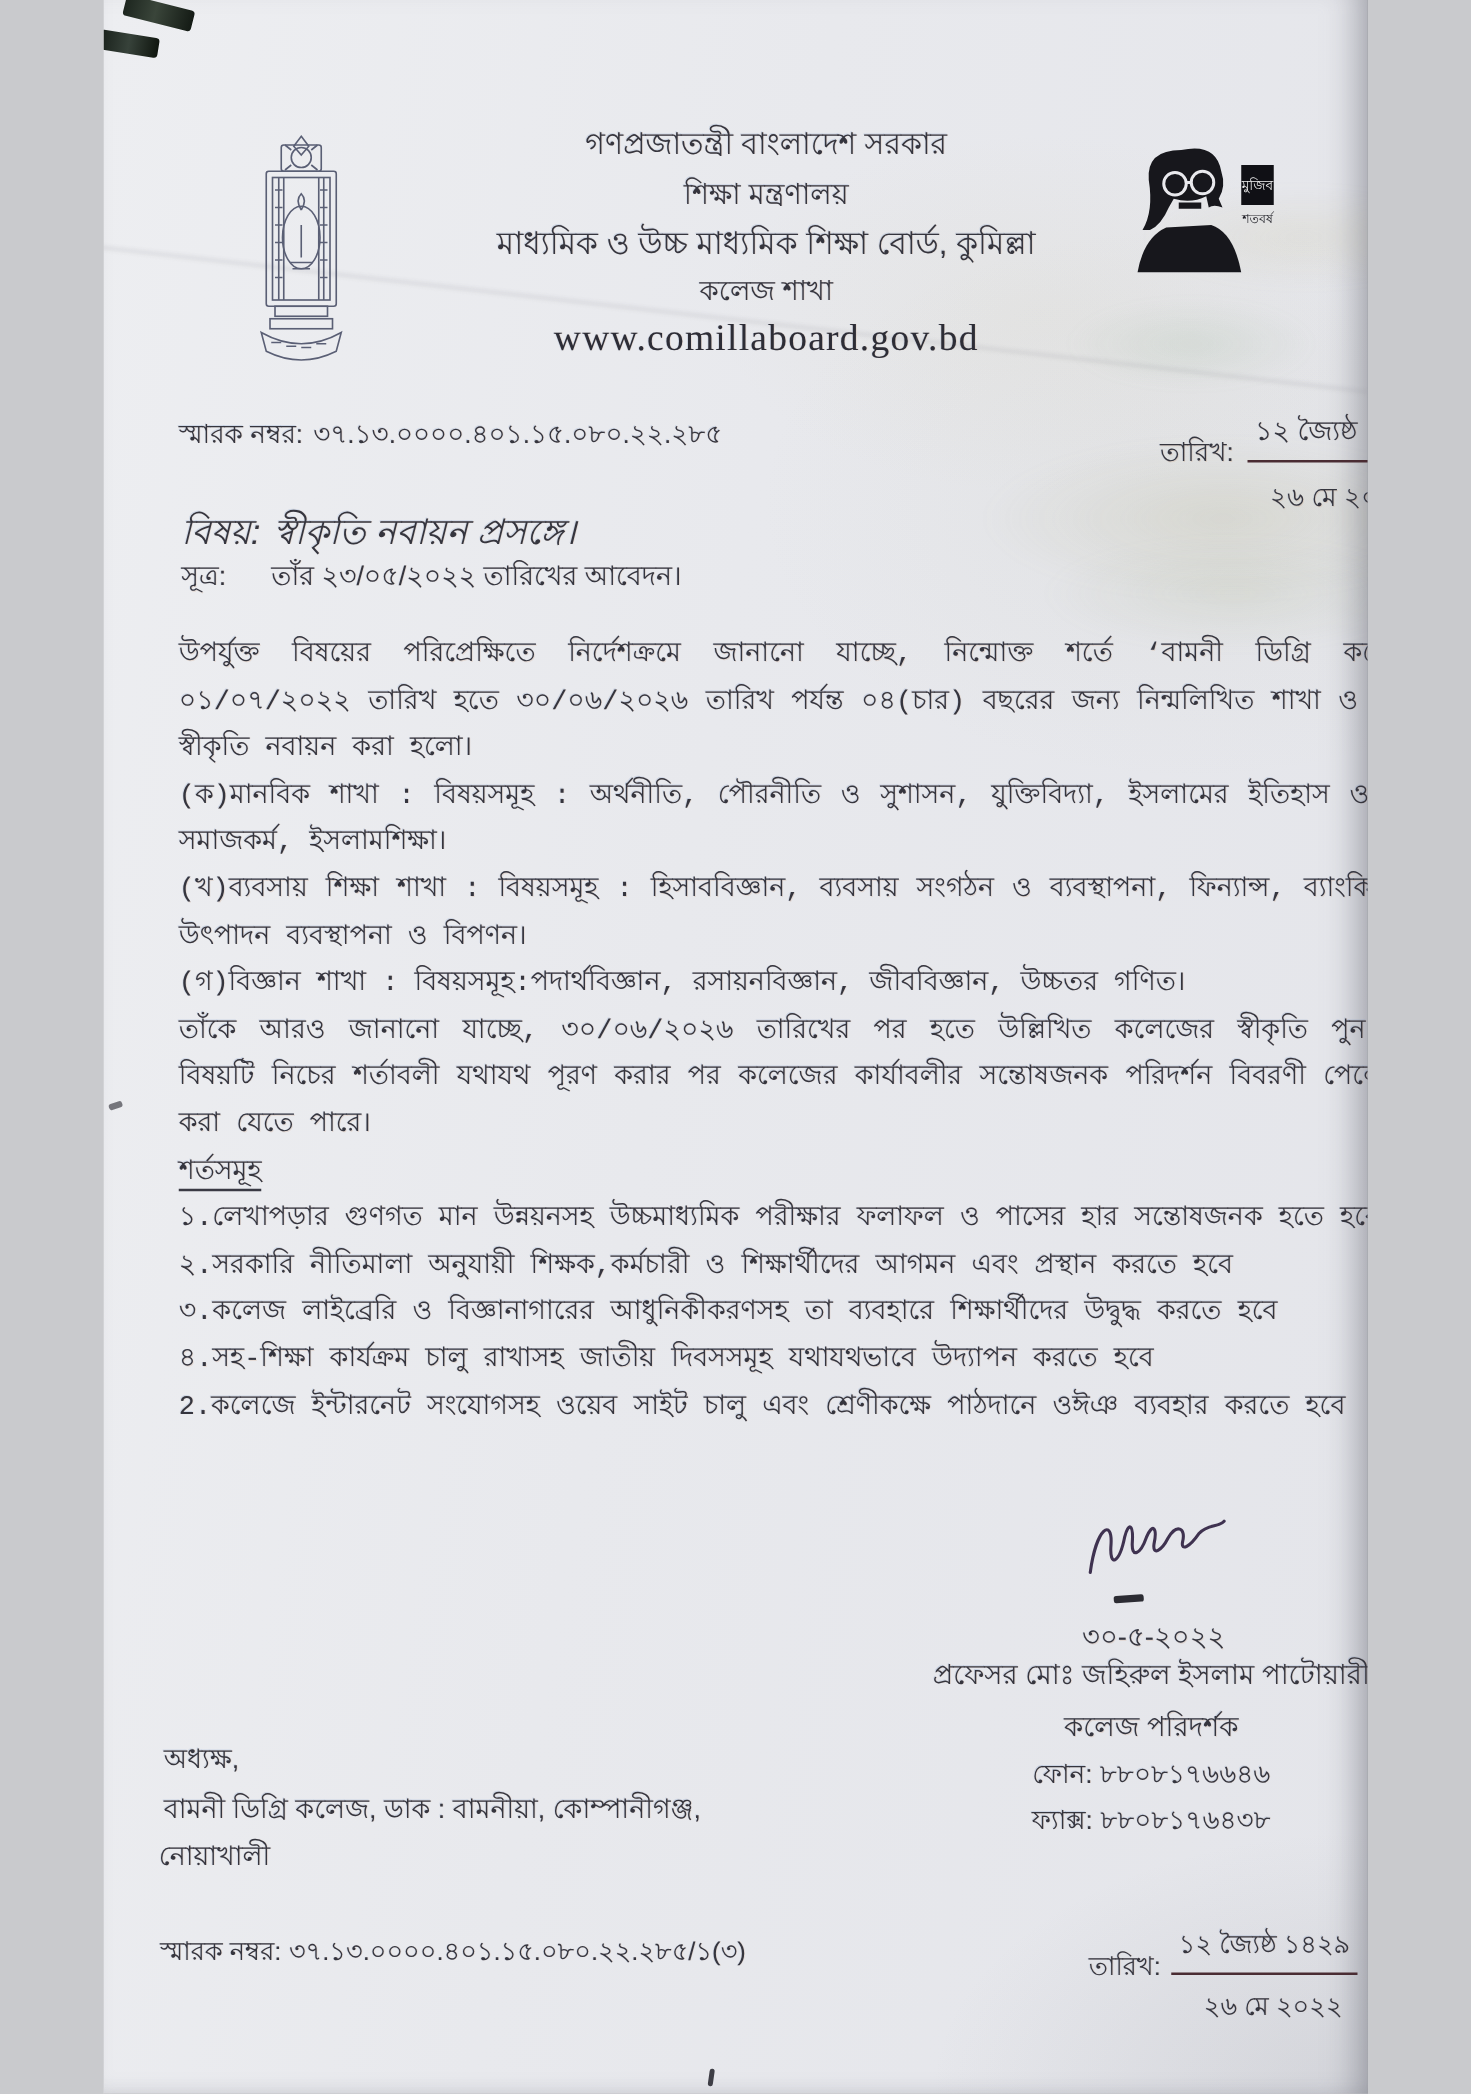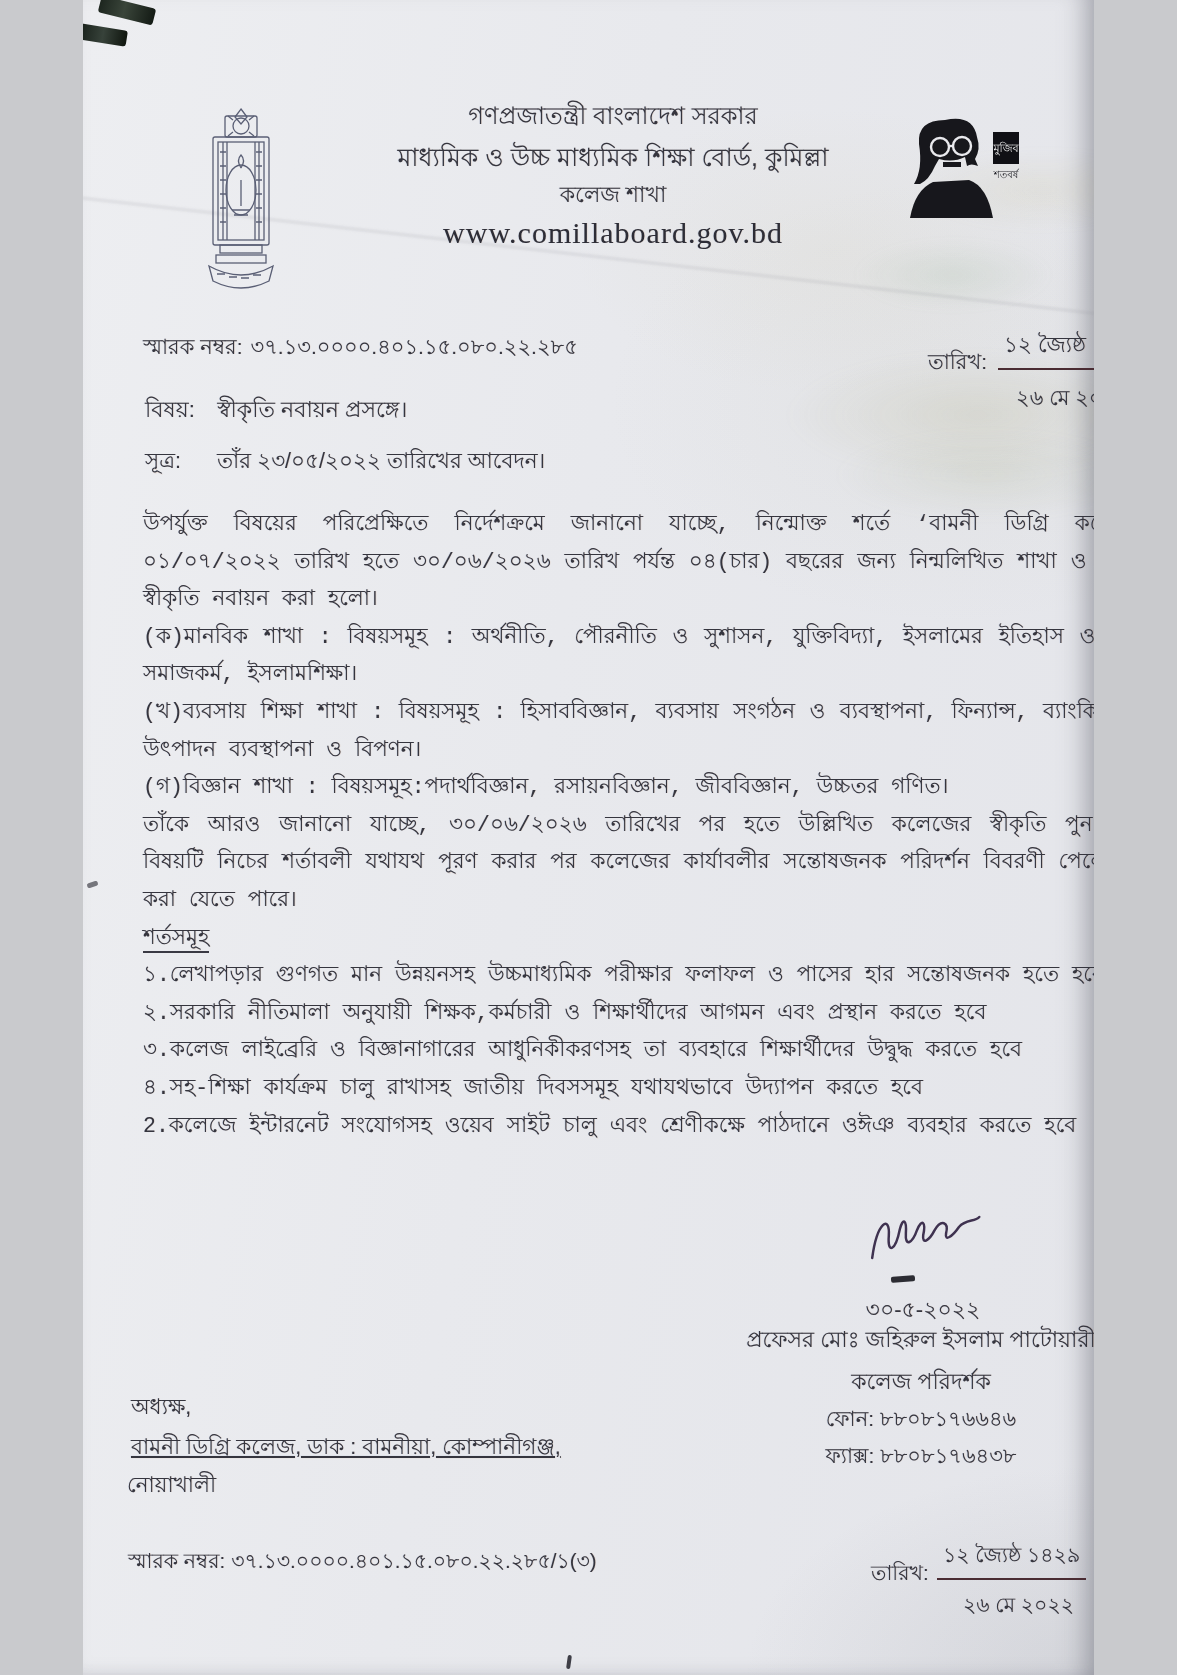--- a/index.html
+++ b/index.html
@@ -36,41 +36,41 @@
   .h-web{font-family:"Liberation Serif","DejaVu Serif",serif;font-size:30px;letter-spacing:1px;color:#2d2d36;}
 
   .memo-row{left:60px;top:331px;font-size:21px;}
   .memo-row .num{margin-left:8px;}
 
   .date-block-top{left:845px;top:326px;width:240px;font-size:21px;}
   .date-label{position:absolute;left:0;top:20px;}
   .date-bn{position:absolute;left:70px;top:2px;font-size:21.5px;padding:0 6px 4px 6px;border-bottom:2.5px solid #4a2c33;min-width:130px;text-align:center;}
   .date-en{position:absolute;left:88px;top:56px;}
 
-  .subject-row{left:62px;top:392px;font-size:22px;}
+  .subject-row{left:62px;top:404px;font-size:28px;font-style:italic;}
   .subject-row .lab{display:inline-block;width:66px;}
   .ref-row{left:62px;top:444px;font-size:21.5px;}
   .ref-row .lab{display:inline-block;width:66px;}
 
   .body-text{left:60px;top:506px;width:1058px;font-size:21.5px;line-height:37.6px;text-align:justify;}
   .body-text p{margin:0;font-family:Liberation Mono, monospace;}
   .cond-head span{border-bottom:2px solid #3a3a44;padding-bottom:1px;}
 
   
   .sig-svg{left:782px;top:1206px;width:124px;height:58px;transform:rotate(-4deg);}
   .sig-dash{left:808px;top:1276px;width:24px;height:6px;background:#2c2c33;border-radius:2px;transform:rotate(-4deg);}
   .sig-date{left:700px;top:1292px;width:280px;text-align:center;font-size:22px;}
   .sig-name{left:640px;top:1322px;width:396px;text-align:center;font-size:22px;}
   .sig-title{left:640px;top:1364px;width:396px;text-align:center;font-size:22px;}
   .sig-phone{left:640px;top:1403px;width:396px;text-align:center;font-size:21px;}
   .sig-fax{left:640px;top:1440px;width:396px;text-align:center;font-size:21px;}
 
   
   .addr1{left:48px;top:1390px;font-size:21.5px;}
-  .addr2{left:48px;top:1430px;font-size:21.5px;text-decoration:underline;}
+  .addr2{left:48px;top:1430px;font-size:21.5px;}
   .addr3{left:44px;top:1468px;font-size:21.5px;}
 
   
   .memo-row-bottom{left:45px;top:1546px;font-size:20.5px;}
   .memo-row-bottom .num{margin-left:6px;}
   .date-block-bottom{left:788px;top:1540px;width:240px;font-size:20.5px;}
   .date-block-bottom .date-label{top:18px;}
   .date-block-bottom .date-bn{left:66px;top:0;font-size:20.5px;min-width:125px;}
   .date-block-bottom .date-en{left:92px;top:50px;}
 
@@ -118,20 +118,21 @@
       <path d="M33 104 h18 M35 109 h14"></path>
       <rect x="21" y="139" width="42" height="8"></rect>
       <rect x="17" y="149" width="50" height="8"></rect>
       <path d="M10 160 q32 18 64 0 l-4 15 q-28 14 -56 0 z"></path>
       <path d="M18 168 h8 M30 171 h8 M42 172 h8 M54 169 h8"></path>
     </g>
   </svg>
 
   <div class="abs header">
     <div class="h-line1 scan">গণপ্রজাতন্ত্রী বাংলাদেশ সরকার</div>
+    <div class="h-line2 scan">শিক্ষা মন্ত্রণালয়</div>
     <div class="h-line3 scan">মাধ্যমিক ও উচ্চ মাধ্যমিক শিক্ষা বোর্ড, কুমিল্লা</div>
     <div class="h-line4 scan">কলেজ শাখা</div>
     <div class="h-web scan">www.comillaboard.gov.bd</div>
   </div>
 
   <svg class="abs" style="left:822px;top:112px;" width="118" height="106" viewBox="0 0 118 106">
     <path fill="#17171c" d="M14 32 Q12 8 40 8 Q68 2 72 25 Q76 37 70 47 L73 54 Q66 51 62 54 L60 45 Q48 51 34 47 L30 54 Q24 68 15 72 L9 72 Q18 57 14 32 Z"></path>
     <circle cx="35" cy="35" r="9" fill="none" stroke="#e9e9ed" stroke-width="2.4"></circle>
     <circle cx="57" cy="34" r="9" fill="none" stroke="#e9e9ed" stroke-width="2.4"></circle>
     <path d="M44 34 h4" stroke="#e9e9ed" stroke-width="2.4"></path>

